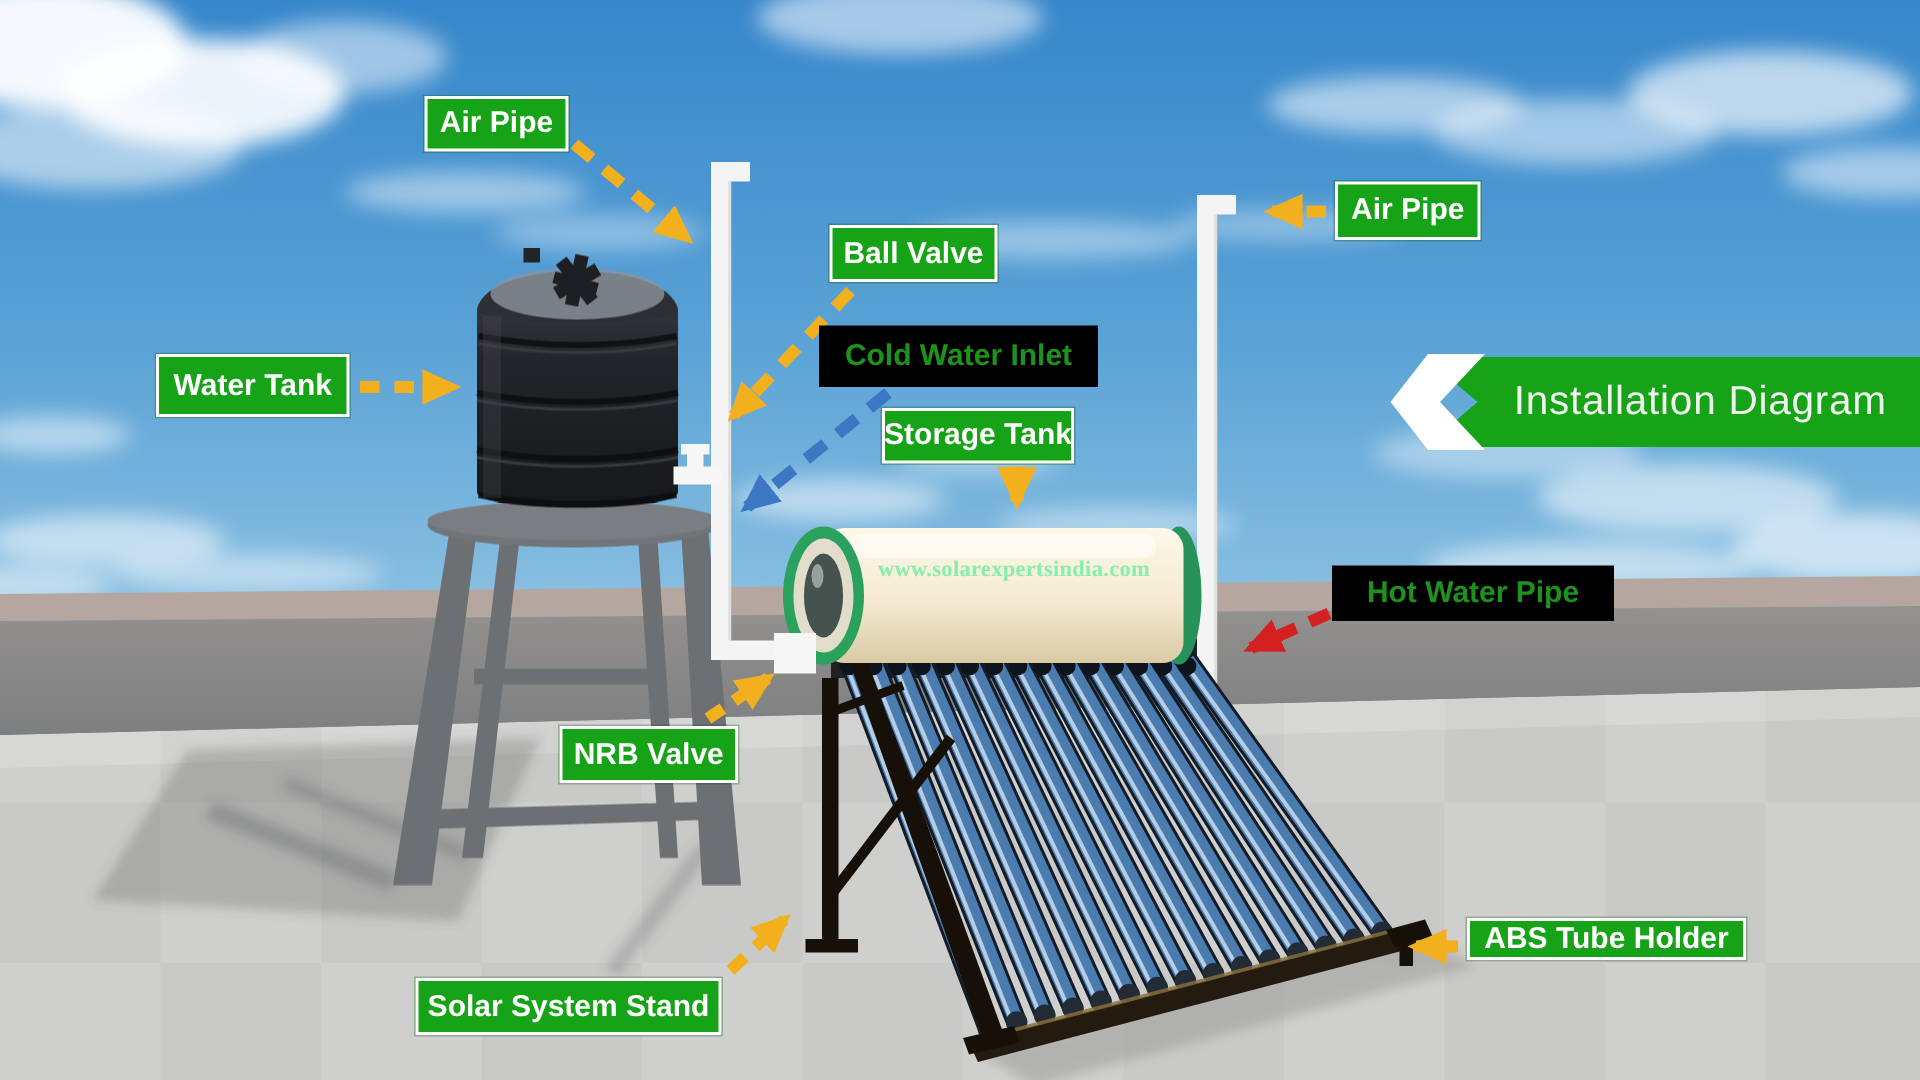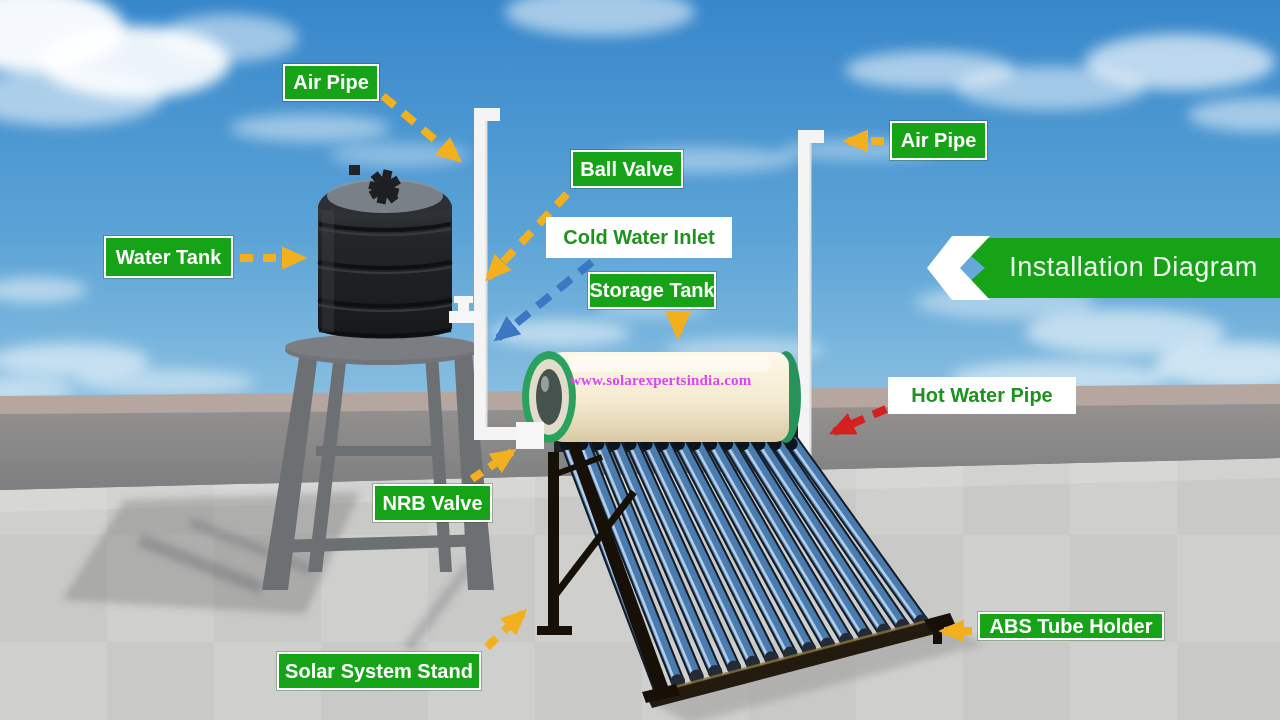--- a/index.html
+++ b/index.html
@@ -3,23 +3,23 @@
 <meta charset="utf-8">
 <style>
   html,body{margin:0;padding:0;background:#222;}
   .stage{position:relative;width:1280px;height:720px;overflow:hidden;
          font-family:"Liberation Sans",sans-serif;}
   .stage svg.scene{position:absolute;left:0;top:0;}
   .lbl{position:absolute;display:flex;align-items:center;justify-content:center;
        font:700 20px "Liberation Sans",sans-serif;white-space:nowrap;box-sizing:border-box;}
   .lbl.green{background:#17a317;border:2px solid #ffffff;color:#ffffff;
              box-shadow:0 0 0 1px rgba(0,70,0,.28);}
-  .lbl.white{background:#ffffff;color:#1d921d;}
-  .watermark{position:absolute;left:570px;top:372px;width:212px;text-align:left;
-             font:700 15px "Liberation Serif",serif;color:#d946ef;letter-spacing:.2px;}
+  .lbl.white{background:#000000;color:#1d921d;}
+  .watermark{position:absolute;left:570px;top:372px;width:212px;text-align:center;
+             font:700 15px "Liberation Serif",serif;color:#86efac;letter-spacing:.2px;}
   .banner{position:absolute;left:900px;top:234px;width:380px;height:66px;}
   .banner .banner-text{position:absolute;left:95px;right:8px;top:0;height:66px;
       display:flex;align-items:center;justify-content:center;color:#eef6ee;
       font:400 27px "Liberation Sans",sans-serif;letter-spacing:.5px;text-align:center;}
 </style>
 </head>
 <body>
 
 <div class="stage">
 
@@ -283,21 +283,21 @@
       <line x1="487" y1="647" x2="523" y2="613" stroke="#f2b01e" stroke-width="8" stroke-dasharray="13 10" marker-end="url(#arrY)"></line>
       <line x1="972" y1="631" x2="944" y2="631" stroke="#f2b01e" stroke-width="8" stroke-dasharray="12 10" marker-end="url(#arrY)"></line>
       <line x1="886" y1="409" x2="834" y2="432" stroke="#d42020" stroke-width="8" stroke-dasharray="14 10" marker-end="url(#arrR)"></line>
       <line x1="592" y1="262" x2="498" y2="338" stroke="#3b77c2" stroke-width="8" stroke-dasharray="16 11" marker-end="url(#arrB)"></line>
     </g>
   </svg>
 
   <div class="watermark">www.solarexpertsindia.com</div>
 
   <div class="lbl green" style="left:283px;top:64px;width:96px;height:37px">Air Pipe</div>
-  <div class="lbl green" style="left:571px;top:150px;width:112px;height:38px">Ball Valve</div>
+  <div class="lbl green" style="left:553px;top:150px;width:112px;height:38px">Ball Valve</div>
   <div class="lbl green" style="left:104px;top:236px;width:129px;height:42px">Water Tank</div>
   <div class="lbl white" style="left:546px;top:217px;width:186px;height:41px">Cold Water Inlet</div>
   <div class="lbl green" style="left:588px;top:272px;width:128px;height:37px">Storage Tank</div>
   <div class="lbl green" style="left:890px;top:121px;width:97px;height:39px">Air Pipe</div>
   <div class="lbl white" style="left:888px;top:377px;width:188px;height:37px">Hot Water Pipe</div>
   <div class="lbl green" style="left:373px;top:484px;width:119px;height:38px">NRB Valve</div>
   <div class="lbl green" style="left:277px;top:652px;width:204px;height:38px">Solar System Stand</div>
   <div class="lbl green" style="left:978px;top:612px;width:186px;height:28px">ABS Tube Holder</div>
 
   <div class="banner">

